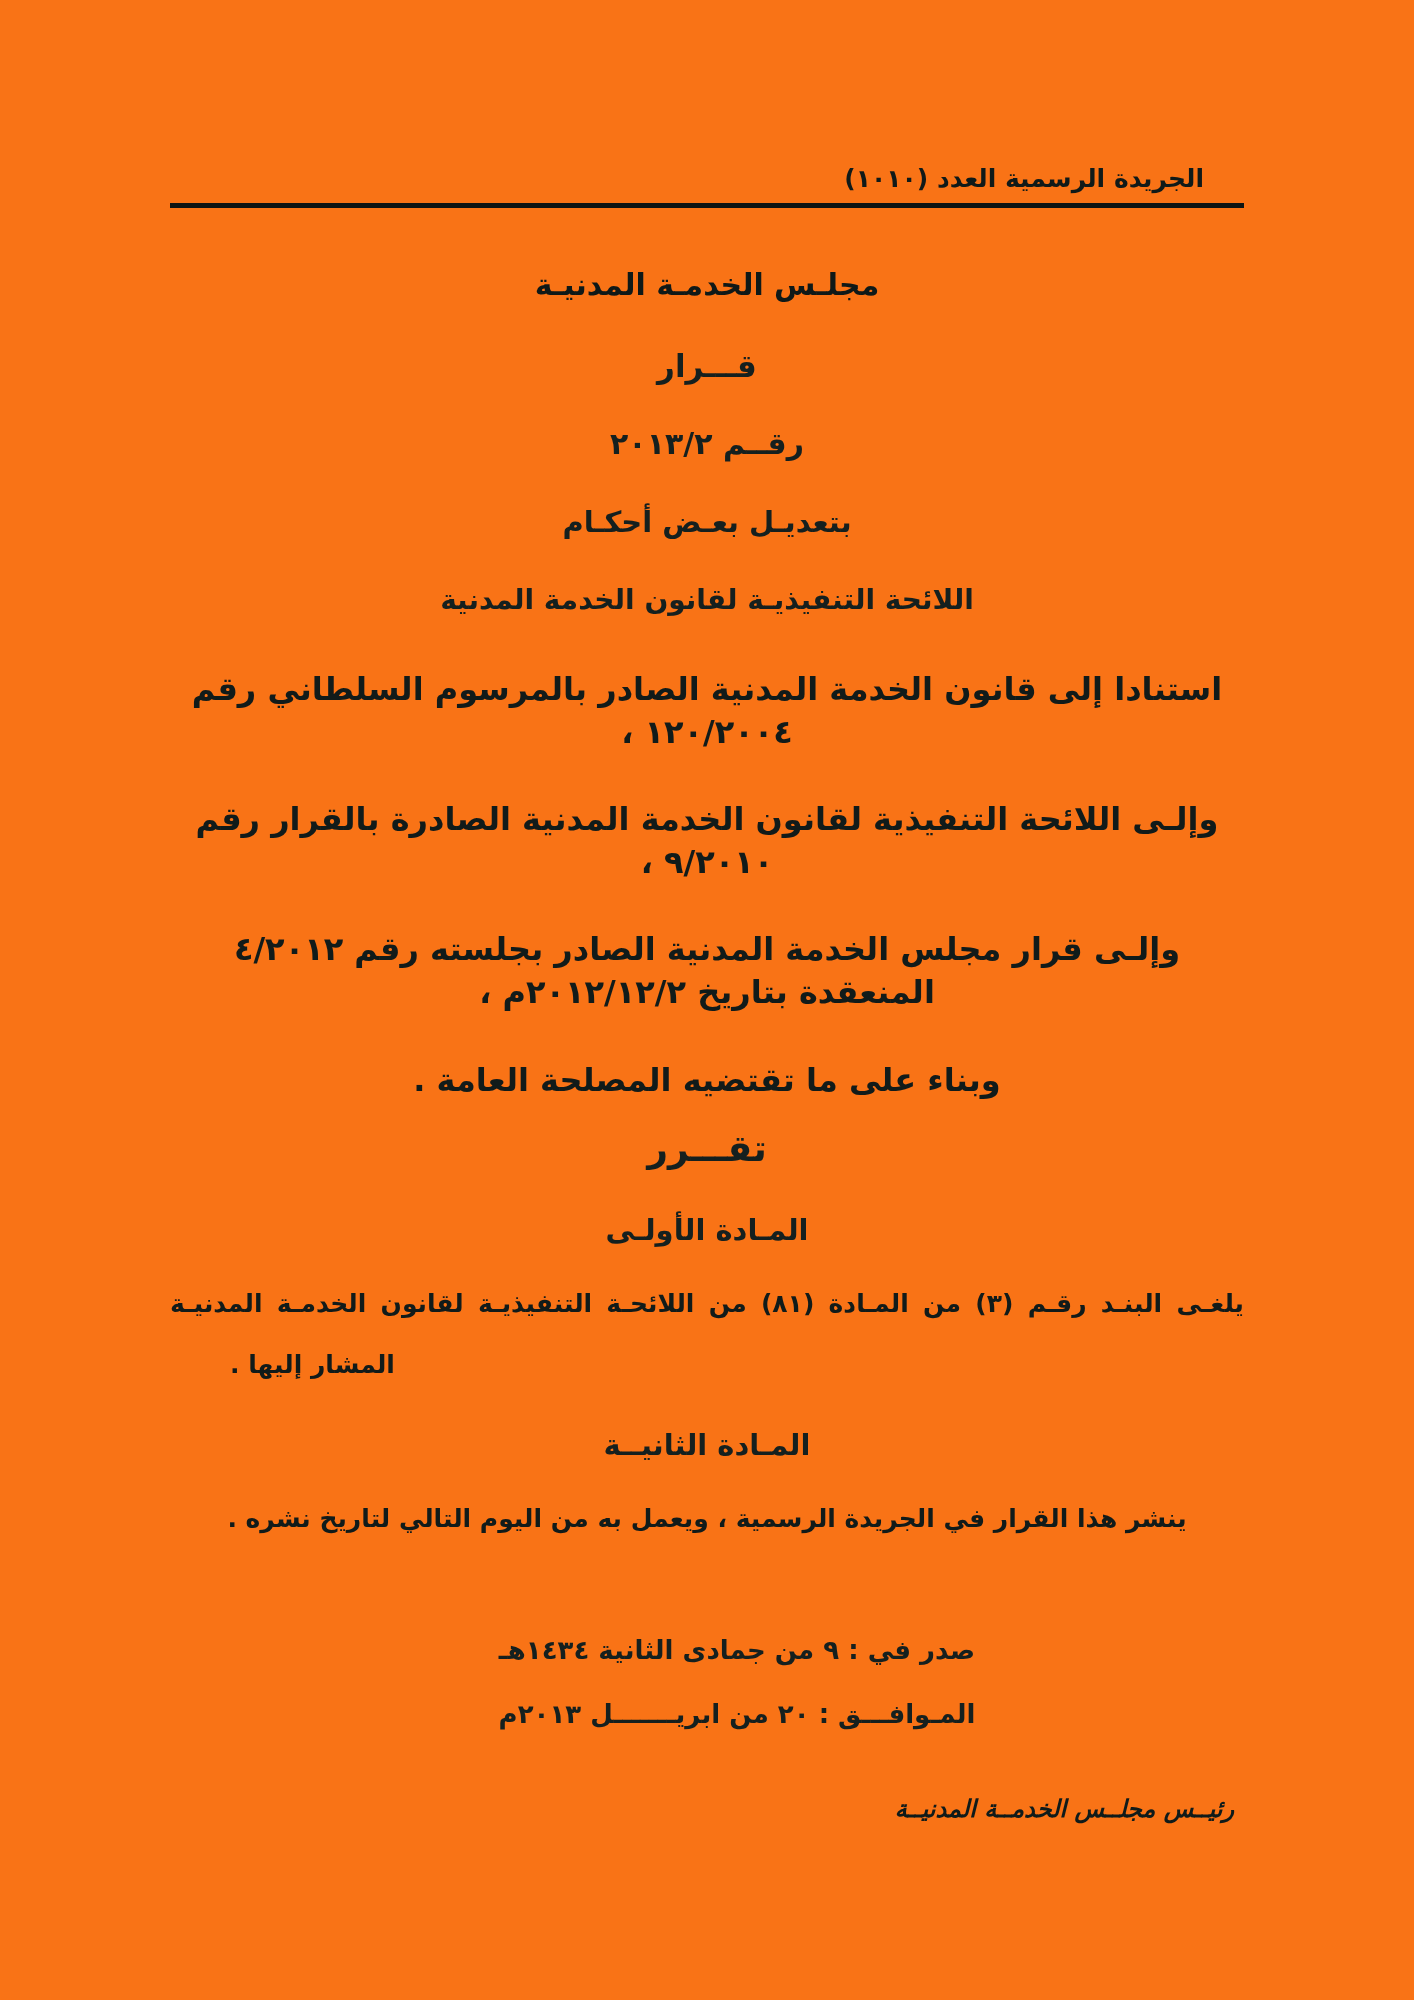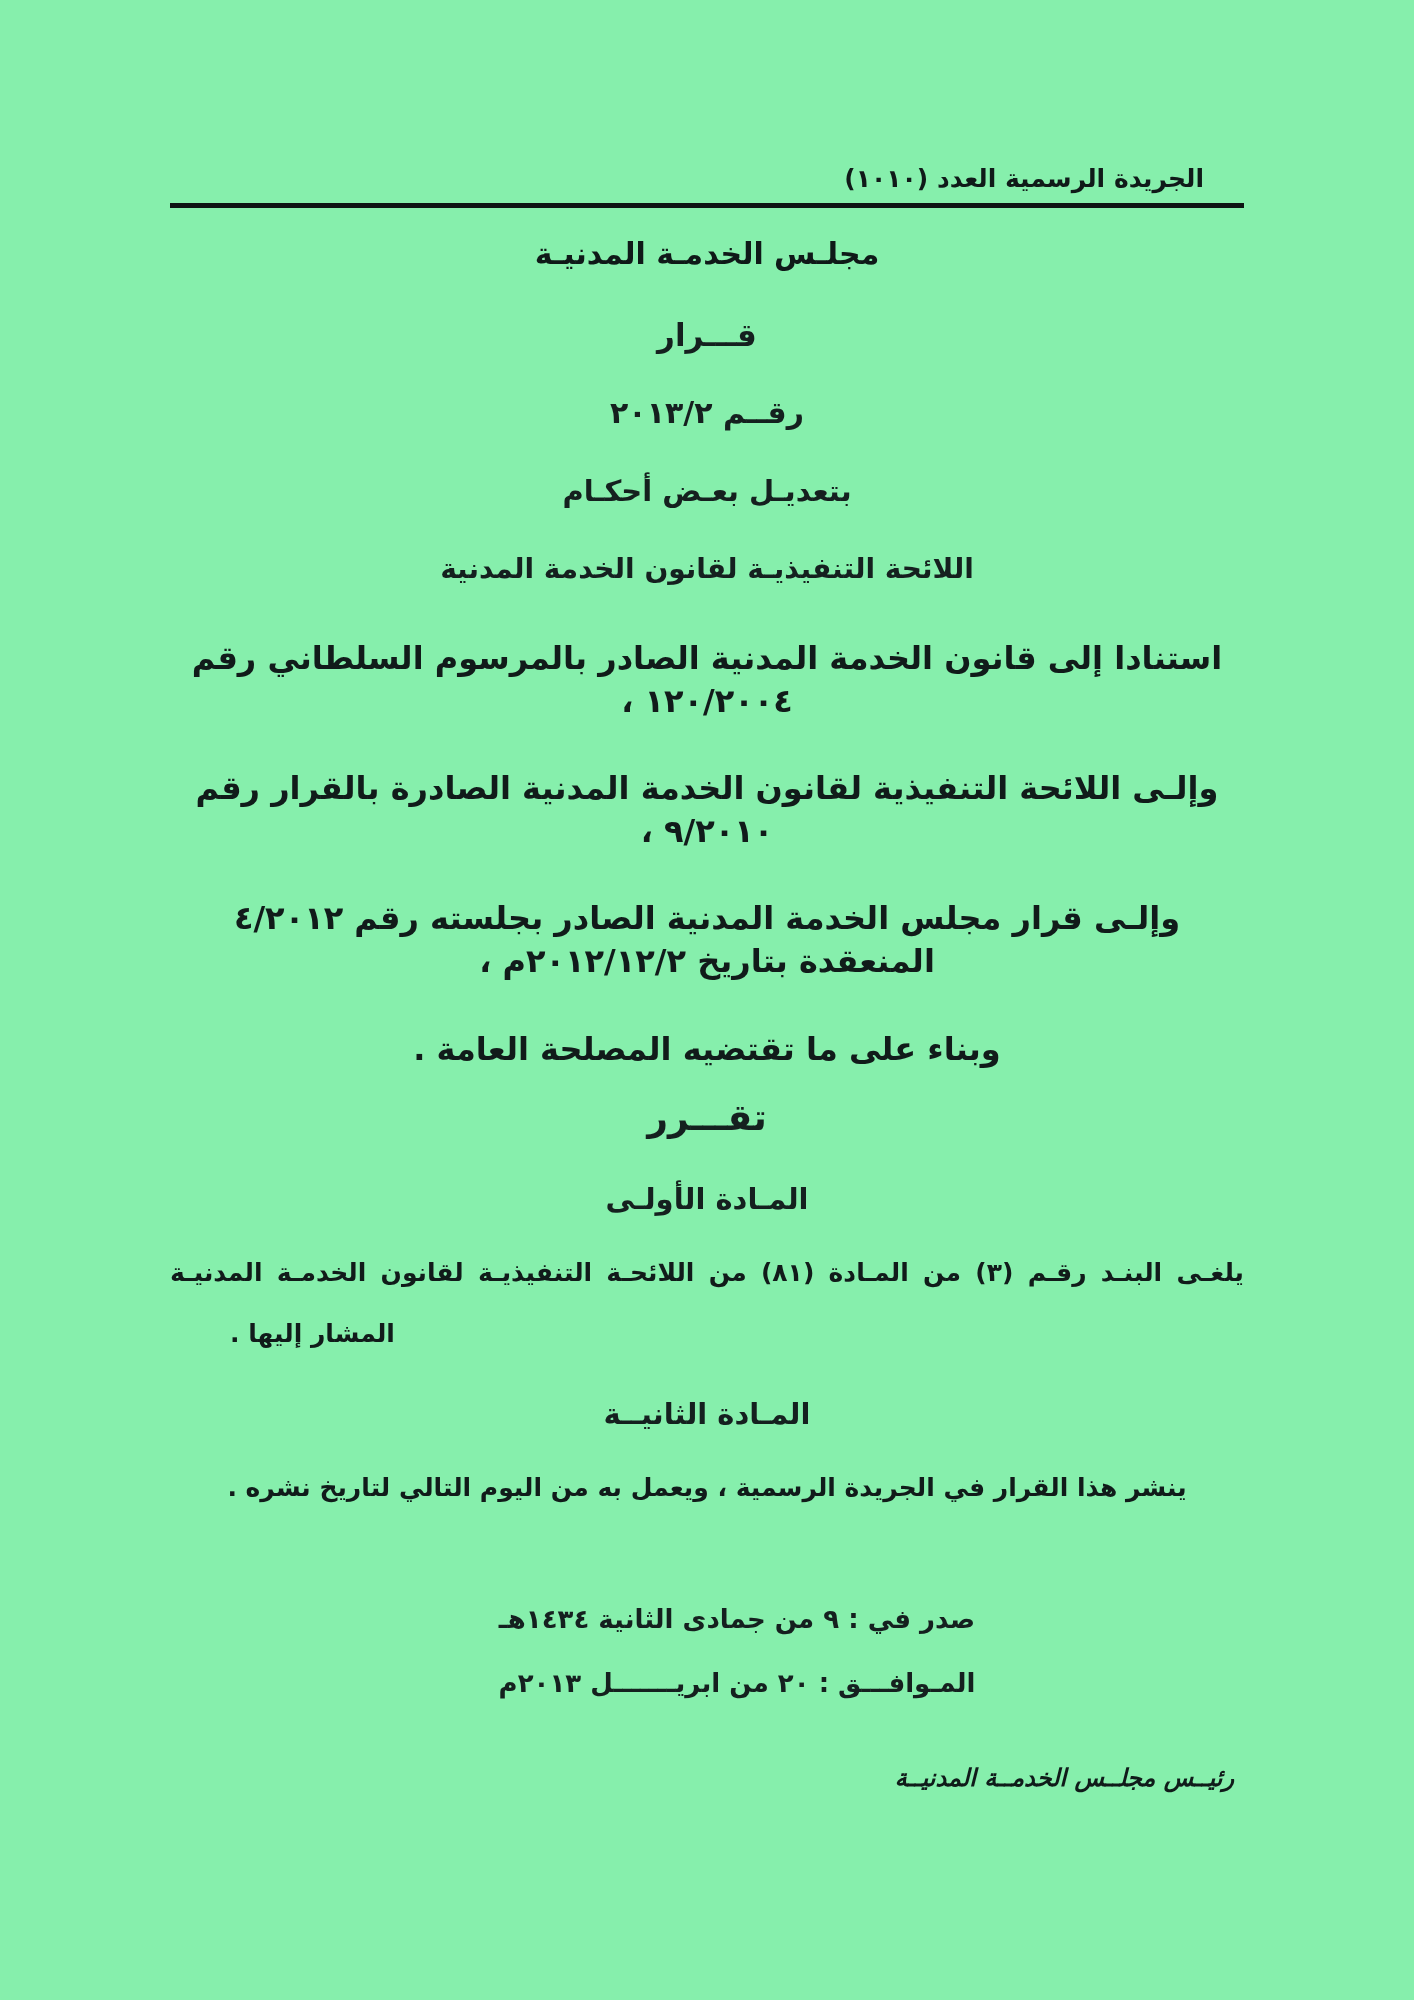--- a/index.html
+++ b/index.html
@@ -7,21 +7,21 @@
     margin: 0;
     padding: 0;
     background: #ffffff;
   }
 
   .page {
     position: relative;
     width: 1414px;
     height: 2000px;
     margin: 0 auto;
-    background: #86efac;
+    background: #f97316;
     font-family: "DejaVu Sans", "Liberation Sans", sans-serif;
     color: #15201f;
     overflow: hidden;
   }
 
   .sheet {
     position: absolute;
     top: 0;
     left: 0;
     right: 0;
@@ -49,21 +49,21 @@
     height: 5px;
     background: #0d1413;
     margin: 6px 0 0 0;
     width: 100%;
   }
 
   
   .doc-title {
     font-size: 30px;
     font-weight: bold;
-    margin-top: 28px;
+    margin-top: 59px;
     letter-spacing: 1px;
     color: #0f1918;
     text-align: center;
   }
 
   .decision-word {
     font-size: 31px;
     font-weight: bold;
     margin-top: 46px;
     letter-spacing: 2px;

